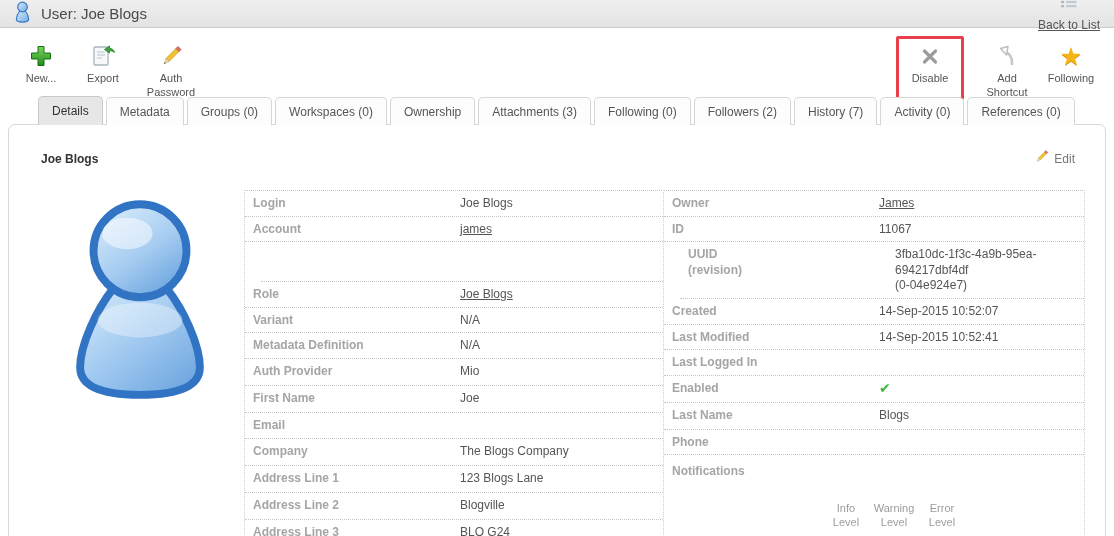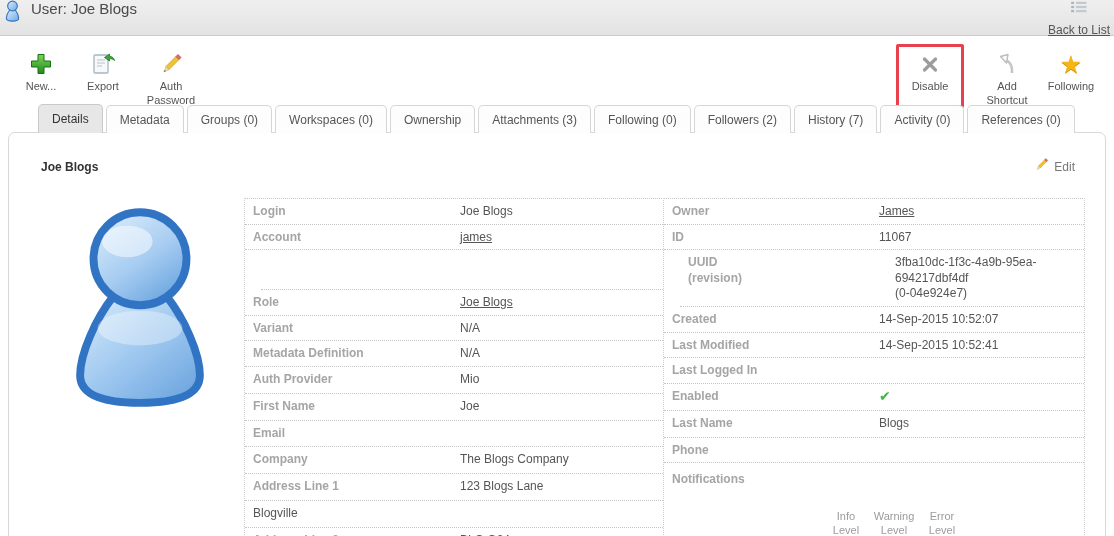--- a/index.html
+++ b/index.html
@@ -1,21 +1,21 @@
 <!DOCTYPE html>
 <html><head>
 <meta charset="utf-8">
 <style>
   * { margin:0; padding:0; box-sizing:border-box; }
   html,body { width:1114px; height:536px; overflow:hidden; background:#fff;
     font-family:"Liberation Sans","DejaVu Sans",sans-serif; }
 
   
-  .hdr { height:36px; background:linear-gradient(#efefef,#e3e3e3);
-    border-bottom:1px solid #cccccc; display:flex; align-items:flex-start; padding:0 4px; }
+  .hdr { height:28px; background:linear-gradient(#efefef,#e3e3e3);
+    border-bottom:1px solid #cccccc; display:flex; align-items:center; padding:0 14px; }
   .hdr-title { font-size:15px; color:#4a4a4a; margin-left:10px; }
   .back { margin-left:auto; display:flex; align-items:center; gap:6px;
     font-size:12px; color:#555;flex-direction:column; }
   .back a { color:#555; text-decoration:underline; cursor:pointer; }
 
   
   .tbar { display:flex; align-items:flex-start; padding:8px 16px 4px 16px; height:68px; }
   .tgrp { display:flex; gap:12px; }
   .tgrp.right { margin-left:auto; gap:8px; padding-right:2px; }
   .tbtn { display:flex; flex-direction:column; align-items:center; gap:3px;
@@ -264,20 +264,21 @@
           </div>
         <div class="drow med">
             <span class="lbl">Company</span>
             <span class="val">The Blogs Company</span>
           </div>
         <div class="drow med">
             <span class="lbl">Address Line 1</span>
             <span class="val">123 Blogs Lane</span>
           </div>
         <div class="drow med">
+            <span class="lbl">Address Line 2</span>
             <span class="val">Blogville</span>
           </div>
         <div class="drow med">
             <span class="lbl">Address Line 3</span>
             <span class="val">BLO G24</span>
           </div>
       </div>
 
       <div class="dtable rt">
         <div class="drow">

